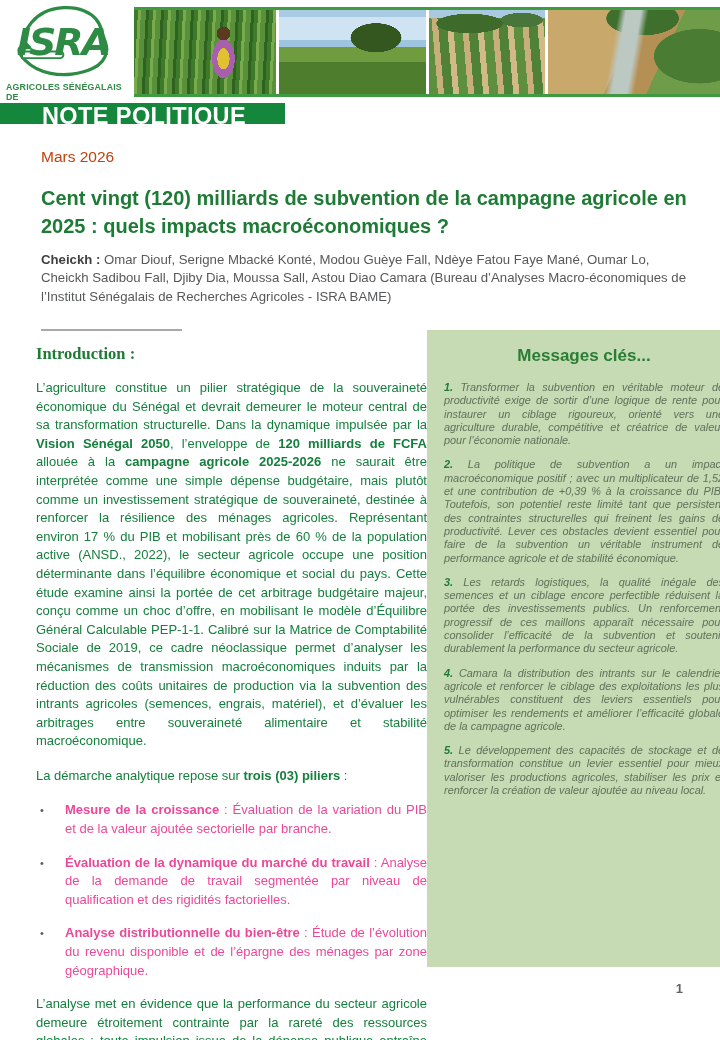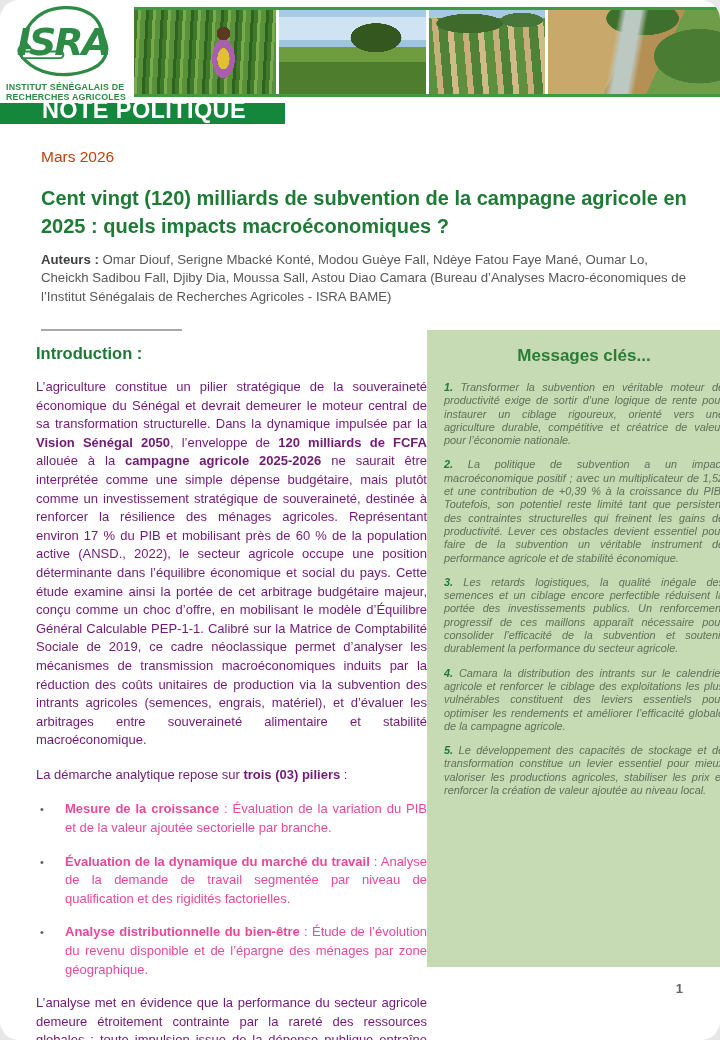--- a/index.html
+++ b/index.html
@@ -1,17 +1,17 @@
 <!DOCTYPE html>
 <html><head>
 <meta charset="utf-8">
 <style>
   html,body{margin:0;padding:0;background:#e8e8e8;}
   .page{position:relative;width:720px;height:1040px;background:#ffffff;overflow:hidden;
-        font-family:"Liberation Sans",sans-serif;margin:0 auto;border-radius:19px;}
+        font-family:"Liberation Sans",sans-serif;margin:0 auto;}
 
   
   .logo{position:absolute;left:6px;top:4px;width:126px;}
   .logo svg{display:block;margin-left:2px;}
   .logo-org{color:#2e8b45;font-weight:bold;font-size:8.8px;line-height:10px;letter-spacing:.2px;margin-top:2px;}
 
   .photo-strip{position:absolute;left:134px;top:7px;right:0;height:84px;
                border-top:3px solid #3e9b41;border-bottom:3px solid #3e9b41;
                display:flex;gap:3px;background:#ffffff;}
   .photo{height:100%;}
@@ -27,37 +27,37 @@
       radial-gradient(ellipse 35px 12px at 80% 12%, #47753a 60%, rgba(71,117,58,0) 61%),
       linear-gradient(180deg,#a9c9e0 0 9%, rgba(0,0,0,0) 9%),
       repeating-linear-gradient(85deg,#5d8f3e 0 9px,#c7ae7a 9px 15px,#4f8136 15px 24px,#d2ba88 24px 30px);}
   .photo-4{flex:173 0 0;background:
       linear-gradient(100deg, rgba(0,0,0,0) 0 38%, #bcc9c2 42% 50%, rgba(0,0,0,0) 54%),
       radial-gradient(ellipse 75px 45px at 88% 55%, #4a7c33 60%, rgba(74,124,51,0) 61%),
       radial-gradient(ellipse 60px 28px at 55% 10%, #3f6f2c 60%, rgba(63,111,44,0) 61%),
       linear-gradient(115deg,#c9a86b 0 45%,#b59055 45% 65%,#6f9c48 65% 100%);}
 
   .banner{position:absolute;left:0;top:103px;width:285px;height:21px;background:#15873c;
-          color:#ffffff;display:flex;align-items:flex-end;box-sizing:border-box;padding-left:42px;
+          color:#ffffff;display:flex;align-items:flex-start;box-sizing:border-box;padding-left:42px;
           font-size:23.5px;font-weight:bold;letter-spacing:.4px;}
 
   
   .date{position:absolute;left:41px;top:148px;font-size:15.5px;color:#c2410c;}
   .doc-title{position:absolute;left:41px;top:171px;width:656px;font-size:20px;line-height:28px;
              font-weight:700;color:#1e7b35;}
   .authors{position:absolute;left:41px;top:238px;width:650px;font-size:13.2px;line-height:18.2px;
            color:#57585a;text-align:left;}
   .authors .b{color:#3f4040;}
 
   .divider{position:absolute;left:41px;top:329px;width:141px;height:2px;background:#a7a9ac;}
 
   
   .intro-col{position:absolute;left:36px;top:344px;width:391px;}
-  .intro-heading{font-size:16.5px;font-weight:bold;color:#1e7b35;margin:0 0 15px 0;}
-  .body-p{font-size:13px;line-height:18.6px;color:#701a75;text-align:justify;margin:0 0 16px 0;}
+  .intro-heading{font-size:16.5px;font-weight:bold;color:#1e7b35;margin:0 0 15px 0;font-family:Liberation Serif, serif;}
+  .body-p{font-size:13px;line-height:18.6px;color:#15803d;text-align:justify;margin:0 0 16px 0;}
   .b{font-weight:bold;}
   .bullet{display:flex;margin:0 0 15px 0;}
   .bullet-marker{width:29px;box-sizing:border-box;padding-left:4px;font-size:11px;color:#58595b;line-height:18.6px;}
   .bullet-text{flex:1;font-size:13px;line-height:18.6px;color:#ec4899;text-align:justify;}
 
   
   .messages{position:absolute;left:427px;top:330px;width:312px;height:637px;background:#c6dab4;
             box-sizing:border-box;padding:16px 15px 0 17px;}
   .messages-heading{text-align:center;color:#2a7d36;font-weight:bold;font-size:17px;margin:0 0 15px 0;}
   .message{font-size:10.9px;line-height:13.3px;color:#5e7259;font-style:italic;text-align:justify;
@@ -73,39 +73,39 @@
 
   <div class="logo">
     <svg width="108" height="76" viewBox="0 0 110 80">
       <path d="M 36 9 C 48 3, 66 2, 78 7 C 88 11, 95 19, 97 29 C 99 37, 103 43, 102 49
                C 101 57, 96 64, 87 68 C 74 74, 57 76, 43 73 C 33 71, 23 66, 16 59
                C 11 54, 8 49, 11 46 L 21 46 C 17 42, 13 38, 15 33 C 18 24, 26 14, 36 9 Z" fill="none" stroke="#2e8b45" stroke-width="3.4" stroke-linejoin="round"></path>
       <path d="M 13 50 h 40 a 3.4 3.4 0 0 1 0 7 h -40 z" fill="#ffffff" stroke="#2e8b45" stroke-width="2"></path>
       <text x="56" y="54" text-anchor="middle" font-family="DejaVu Sans, sans-serif" font-size="40" font-weight="bold" font-style="italic" fill="#2e8b45" letter-spacing="-2">ISRA</text>
     </svg>
     <div class="logo-org">
-      <div>INSTITUT SÉNÉGALAIS DE</div>
+      <div>AGRICOLES SÉNÉGALAIS DE</div>
       <div>RECHERCHES AGRICOLES</div>
     </div>
   </div>
 
   <div class="photo-strip">
     <div class="photo photo-1"></div>
     <div class="photo photo-2"></div>
     <div class="photo photo-3"></div>
     <div class="photo photo-4"></div>
   </div>
 
   <div class="banner">
     <span>NOTE POLITIQUE</span>
   </div>
 
   <div class="date">Mars 2026</div>
   <h1 class="doc-title">Cent vingt (120) milliards de subvention de la campagne agricole en 2025 : quels impacts macroéconomiques ?</h1>
-  <p class="authors"><span class="b">Auteurs : </span><span>Omar Diouf, Serigne Mbacké Konté, Modou Guèye Fall, Ndèye Fatou Faye Mané, Oumar Lo, Cheickh Sadibou Fall, Djiby Dia, Moussa Sall, Astou Diao Camara (Bureau d’Analyses Macro-économiques de l’Institut Sénégalais de Recherches Agricoles - ISRA BAME)</span></p>
+  <p class="authors"><span class="b">Cheickh : </span><span>Omar Diouf, Serigne Mbacké Konté, Modou Guèye Fall, Ndèye Fatou Faye Mané, Oumar Lo, Cheickh Sadibou Fall, Djiby Dia, Moussa Sall, Astou Diao Camara (Bureau d’Analyses Macro-économiques de l’Institut Sénégalais de Recherches Agricoles - ISRA BAME)</span></p>
 
   <div class="divider"></div>
 
   <div class="intro-col">
     <h2 class="intro-heading">Introduction :</h2>
     <p class="body-p"><span>L’agriculture constitue un pilier stratégique de la souveraineté économique du Sénégal et devrait demeurer le moteur central de sa transformation structurelle. Dans la dynamique impulsée par la </span><span class="b">Vision Sénégal 2050</span><span>, l’enveloppe de </span><span class="b">120 milliards de FCFA</span><span> allouée à la </span><span class="b">campagne agricole 2025-2026</span><span> ne saurait être interprétée comme une simple dépense budgétaire, mais plutôt comme un investissement stratégique de souveraineté, destinée à renforcer la résilience des ménages agricoles. Représentant environ 17 % du PIB et mobilisant près de 60 % de la population active (ANSD., 2022), le secteur agricole occupe une position déterminante dans l’équilibre économique et social du pays. Cette étude examine ainsi la portée de cet arbitrage budgétaire majeur, conçu comme un choc d’offre, en mobilisant le modèle d’Équilibre Général Calculable PEP-1-1. Calibré sur la Matrice de Comptabilité Sociale de 2019, ce cadre néoclassique permet d’analyser les mécanismes de transmission macroéconomiques induits par la réduction des coûts unitaires de production via la subvention des intrants agricoles (semences, engrais, matériel), et d’évaluer les arbitrages entre souveraineté alimentaire et stabilité macroéconomique.</span></p>
     <p class="body-p"><span>La démarche analytique repose sur </span><span class="b">trois (03) piliers</span><span> :</span></p>
 
     <div class="bullet">
       <span class="bullet-marker">•</span>

